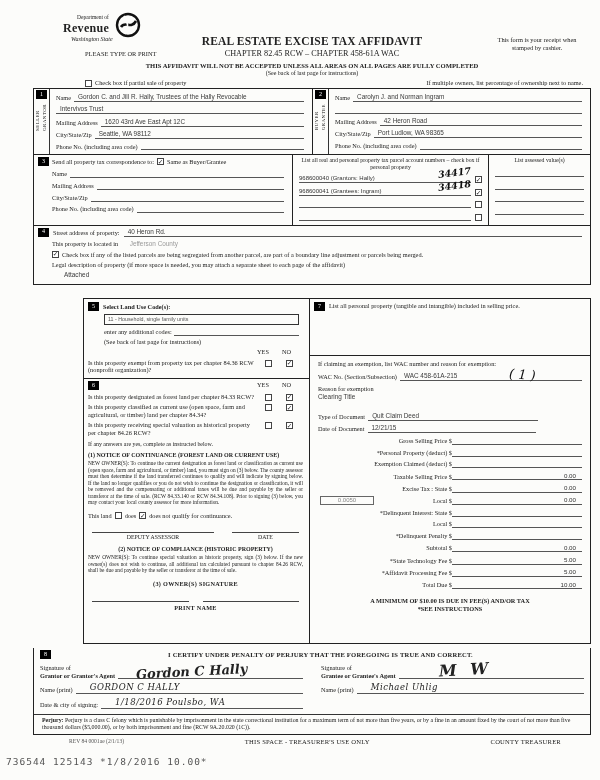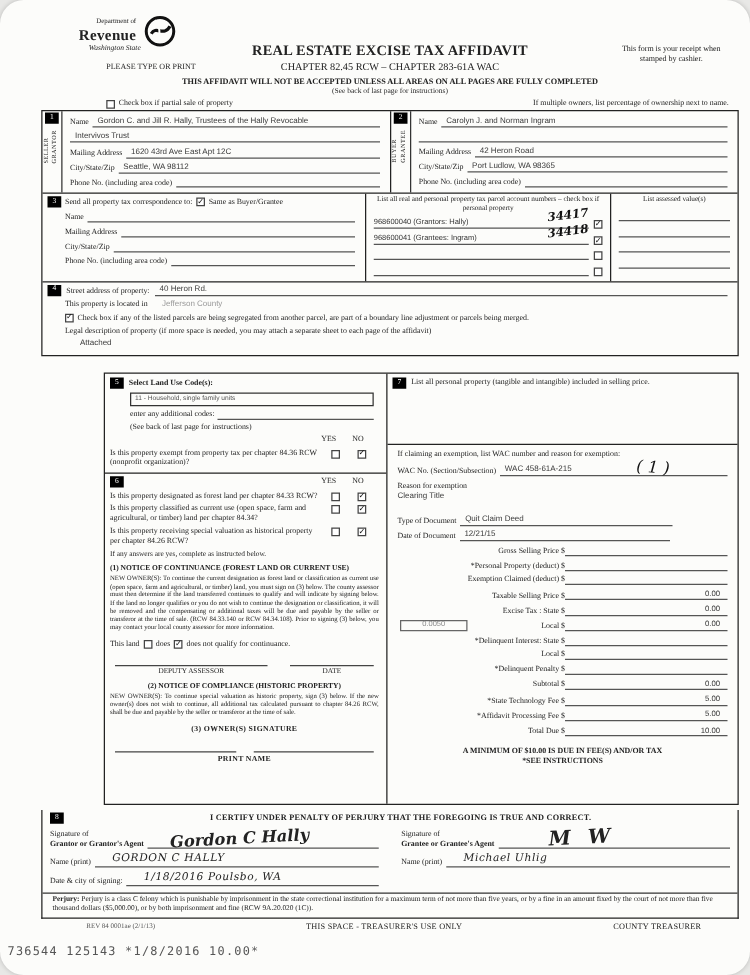--- a/index.html
+++ b/index.html
@@ -1,18 +1,18 @@
 <!DOCTYPE html>
 <html><head>
 <meta charset="utf-8">
 <style>
   * { margin:0; padding:0; box-sizing:border-box; }
   body { background:#e8e8e6; font-family:"Liberation Serif",serif; }
   .page { position:relative; width:600px; height:780px; background:#fcfcfa; color:#222;
-          font-size:6.3px; line-height:1.25; overflow:hidden; box-shadow:0 0 4px rgba(0,0,0,.2);border-radius:19px; }
+          font-size:6.3px; line-height:1.25; overflow:hidden; box-shadow:0 0 4px rgba(0,0,0,.2); }
   .content { position:absolute; left:33px; top:12px; width:558px; }
 
   
   .hdr { position:relative; height:74px; }
   .logo { position:absolute; left:30px; top:2px; display:flex; align-items:flex-start; gap:2px; }
   .logo-txt { text-align:left; }
   .logo-l1 { font-size:5.5px; margin-left:14px; }
   .logo-l2 { font-size:12px; font-weight:bold; letter-spacing:.3px; }
   .logo-l3 { font-size:6px; font-style:italic; margin-left:8px; }
   .logo svg { margin-top:-2px; }
@@ -153,21 +153,21 @@
       <span>
         <svg width="26" height="26" viewBox="0 0 26 26">
           <circle cx="13" cy="13" r="11" fill="none" stroke="#111" stroke-width="2.4"></circle>
           <path d="M6 15 C 10 8, 16 18, 21 9" fill="none" stroke="#111" stroke-width="2.6"></path>
           <path d="M9 4 C 13 9, 14 16, 10 22" fill="none" stroke="#fcfcfa" stroke-width="1.6"></path>
         </svg>
       </span>
     </div>
     <div class="hdr-center">
       <div class="hdr-title">REAL ESTATE EXCISE TAX AFFIDAVIT</div>
-      <div class="hdr-sub">CHAPTER 82.45 RCW – CHAPTER 283-61A WAC</div>
+      <div class="hdr-sub">CHAPTER 82.45 RCW – CHAPTER 458-61A WAC</div>
     </div>
     <div class="receipt">This form is your receipt when stamped by cashier.</div>
     <div class="ptp">PLEASE TYPE OR PRINT</div>
     <div class="warn">THIS AFFIDAVIT WILL NOT BE ACCEPTED UNLESS ALL AREAS ON ALL PAGES ARE FULLY COMPLETED</div>
     <div class="seeback">(See back of last page for instructions)</div>
     <div class="partial-row">
       <div class="partial-left">
         <span class="cb"></span>
         <span>Check box if partial sale of property</span>
       </div>

